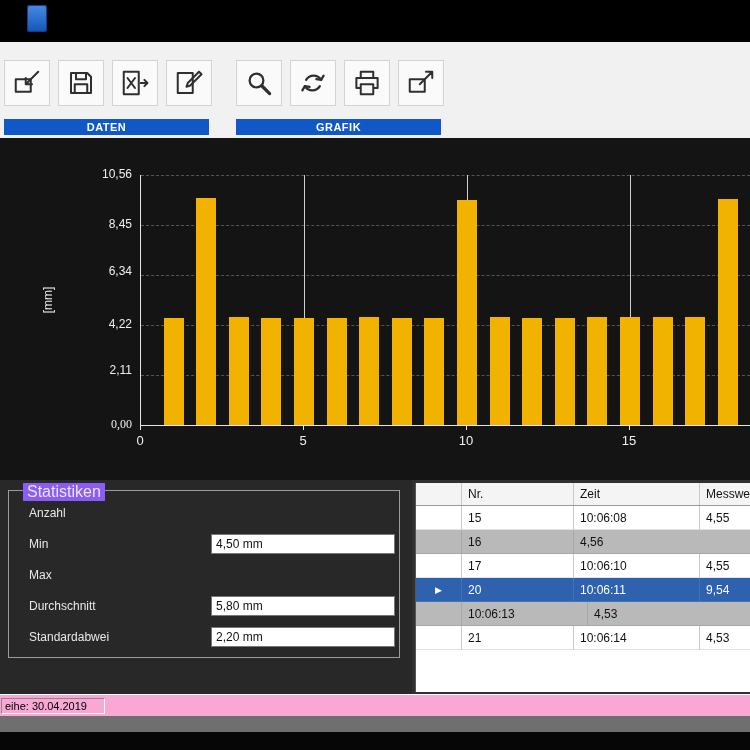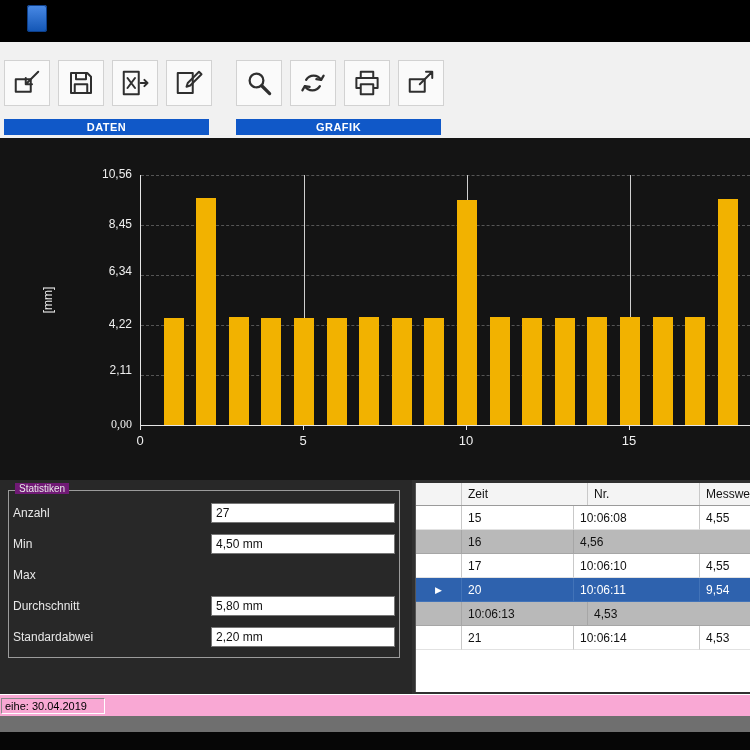--- a/index.html
+++ b/index.html
@@ -30,24 +30,24 @@
   .bar{position:absolute;bottom:0;width:20px;}
   .ytick{position:absolute;left:0;width:132px;text-align:right;color:#efefef;font-size:12px;}
   .xtick{position:absolute;color:#efefef;font-size:13px;transform:translateX(-50%);}
   .xtickmark{position:absolute;width:1px;height:4px;background:#e6e6e6;}
   .ylabel{position:absolute;left:48px;top:162px;color:#efefef;font-size:12px;
           transform:translate(-50%,-50%) rotate(-90deg);}
 
   
   .stats-panel{position:absolute;left:0;top:480px;width:412px;height:214px;background:#282828;}
   .groupbox{position:absolute;left:8px;top:10px;width:390px;height:166px;border:1px solid #9b9b9b;}
-  .groupbox-legend{position:absolute;top:-8px;left:6px;background:#701a75;color:#e8e8e8;
-                   font-size:10px;padding:0 4px;}
+  .groupbox-legend{position:absolute;top:-8px;left:14px;background:#8b5cf6;color:#e8e8e8;
+                   font-size:16px;padding:0 4px;}
   .stat-row{position:absolute;left:4px;width:382px;height:22px;}
-  .stat-label{position:absolute;left:0;top:3px;color:#e8e8e8;font-size:12px;white-space:nowrap;}
+  .stat-label{position:absolute;left:16px;top:3px;color:#e8e8e8;font-size:12px;white-space:nowrap;}
   .stat-input{position:absolute;left:198px;top:0;width:184px;height:20px;border:1px solid #767676;
               background:#fff;color:#111;font-size:12px;padding:0 4px;box-sizing:border-box;
               font-family:"Liberation Sans",sans-serif;}
 
   
   .table-panel{position:absolute;left:415px;top:483px;width:335px;height:209px;background:#fff;
                overflow:hidden;font-size:12px;color:#111;border-left:1px solid #555;}
   .thead{display:flex;height:22px;background:#f4f4f4;border-bottom:1px solid #9a9a9a;}
   .tcell{padding-left:6px;box-sizing:border-box;height:100%;display:flex;align-items:center;
          overflow:hidden;white-space:nowrap;border-right:1px solid #c9c9c9;}
@@ -207,21 +207,20 @@
       <div class="xtickmark" style="left: 629px; top: 288px;"></div>
       <div class="xtick" style="left: 629px; top: 295px;">15</div>
     </div>
 
   <div class="stats-panel">
     <div class="groupbox">
       <div class="groupbox-legend">Statistiken</div>
       <div>
           <div class="stat-row" style="top: 12px;">
             <span class="stat-label">Anzahl</span>
-            <input class="stat-input" readonly="" value="27" style="">
           </div>
           <div class="stat-row" style="top: 43px;">
             <span class="stat-label">Min</span>
             <input class="stat-input" readonly="" value="4,50 mm" style="">
           </div>
           <div class="stat-row" style="top: 74px;">
             <span class="stat-label">Max</span>
           </div>
           <div class="stat-row" style="top: 105px;">
             <span class="stat-label">Durchschnitt</span>
@@ -231,22 +230,22 @@
             <span class="stat-label">Standardabwei</span>
             <input class="stat-input" readonly="" value="2,20 mm" style="">
           </div>
         </div>
     </div>
   </div>
 
   <div class="table-panel">
       <div class="thead">
         <div class="tcell c0"></div>
+        <div class="tcell c1">Nr.</div>
         <div class="tcell c2">Zeit</div>
-        <div class="tcell c1">Nr.</div>
         <div class="tcell c3">Messwert</div>
       </div>
       <div class="trow">
         <div class="tcell c0 sel-arrow"></div>
         <div class="tcell c1">15</div>
         <div class="tcell c2">10:06:08</div>
         <div class="tcell c3">4,55</div>
       </div>
       <div class="trow shaded" style="background: rgb(185, 185, 185);">
         <div class="tcell c0 sel-arrow"></div>

